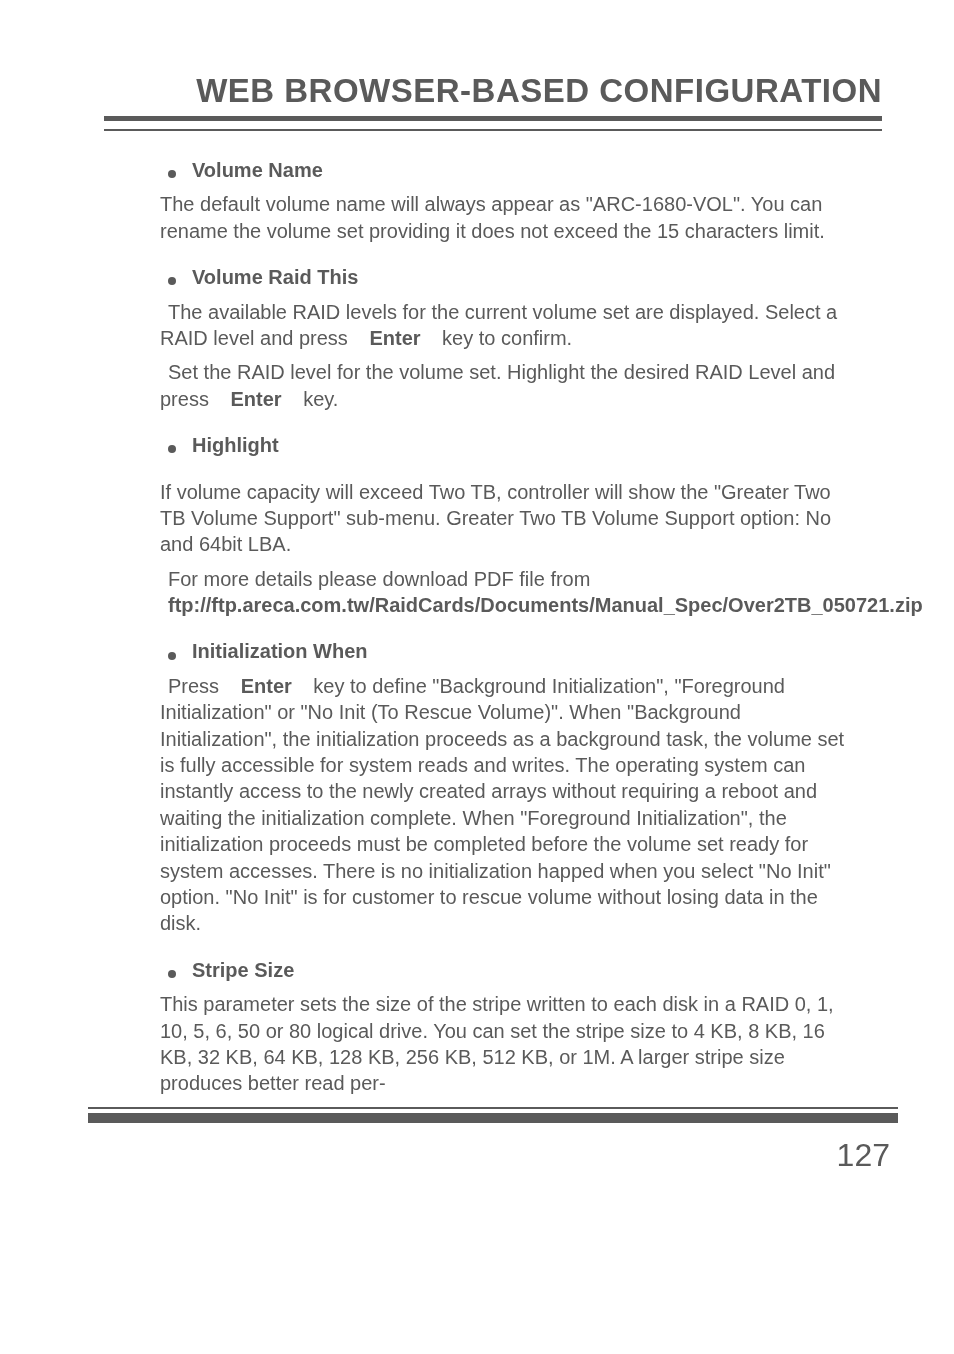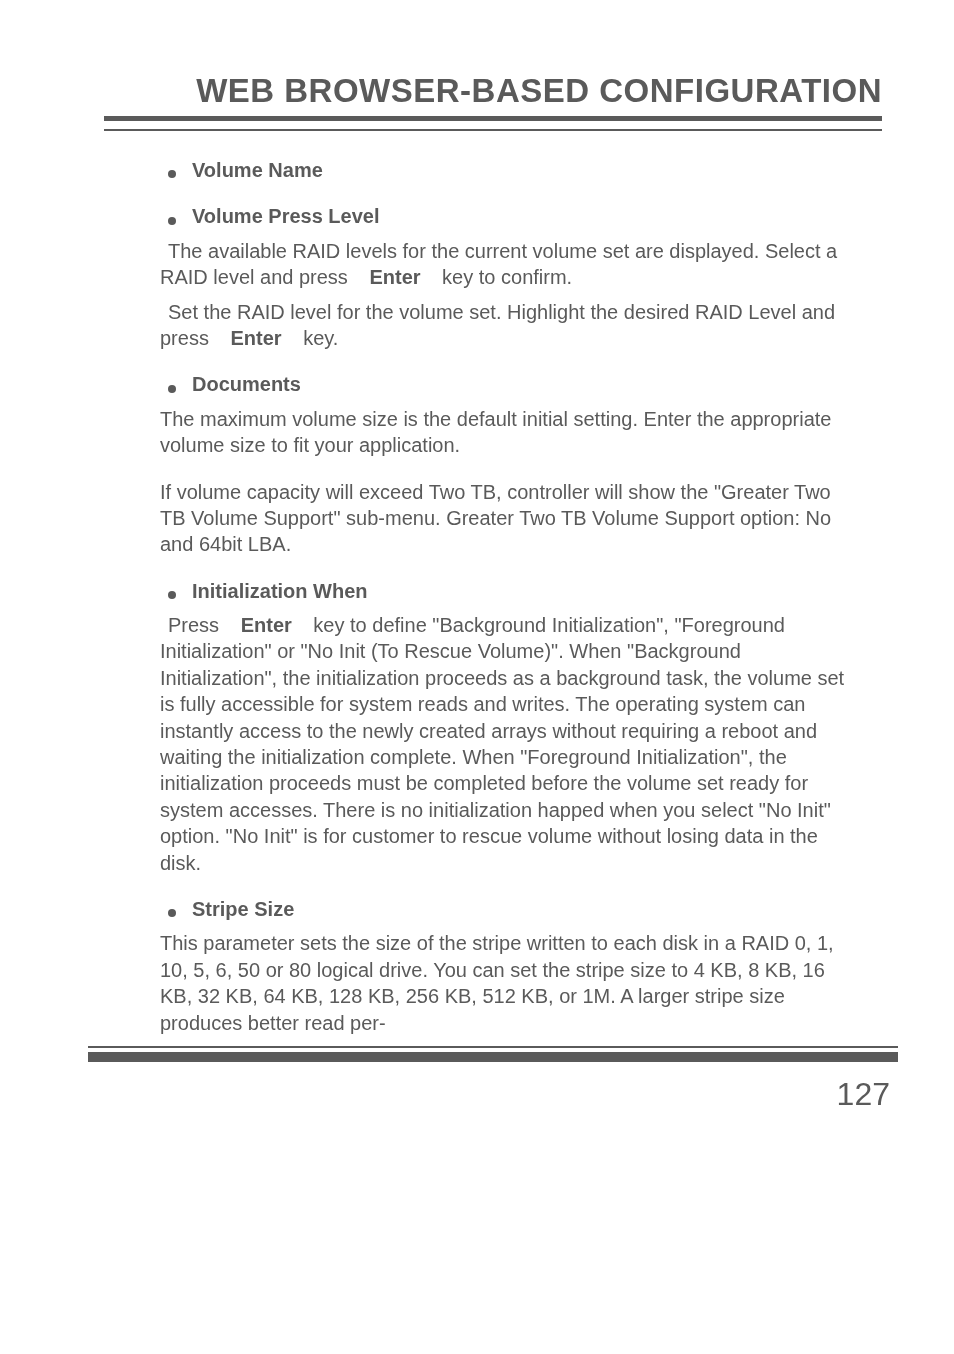--- a/index.html
+++ b/index.html
@@ -69,43 +69,46 @@
 <div class="page">
   <div class="header">WEB BROWSER-BASED CONFIGURATION</div>
   <div class="header-underline"></div>
 
   <div class="content">
 
     <div class="section">
       <div class="heading">
         <span class="bullet"></span><span>Volume Name</span>
       </div>
+      <div>The default volume name will always appear as "ARC-1680-VOL". You can rename the volume set providing it does not exceed the 15 characters limit.</div>
     </div>
 
     <div class="section">
       <div class="heading">
-        <span class="bullet"></span><span>Volume Press Level</span>
+        <span class="bullet"></span><span>Volume Raid This</span>
       </div>
       <div>
         <span>The available RAID levels for the current volume set are displayed. Select a RAID level and press </span><b>Enter</b><span> key to confirm.</span>
       </div>
       <div>
         <span>Set the RAID level for the volume set. Highlight the desired RAID Level and press </span><b>Enter</b><span> key.</span>
       </div>
     </div>
 
     <div class="section">
       <div class="heading">
-        <span class="bullet"></span><span>Documents</span>
+        <span class="bullet"></span><span>Highlight</span>
       </div>
-      <div>The maximum volume size is the default initial setting. Enter the appropriate volume size to fit your application.</div>
     </div>
 
     <div class="section">
       <div>If volume capacity will exceed Two TB, controller will show the "Greater Two TB Volume Support" sub-menu. Greater Two TB Volume Support option: No and 64bit LBA.</div>
+      <div>
+        <span>For more details please download PDF file from </span><b>ftp://ftp.areca.com.tw/RaidCards/Documents/Manual_Spec/Over2TB_050721.zip</b>
+      </div>
     </div>
 
     <div class="section">
       <div class="heading">
         <span class="bullet"></span><span>Initialization When</span>
       </div>
       <div>
         <span>Press </span><b>Enter</b><span> key to define "Background Initialization", "Foreground Initialization" or "No Init (To Rescue Volume)". When "Background Initialization", the initialization proceeds as a background task, the volume set is fully accessible for system reads and writes. The operating system can instantly access to the newly created arrays without requiring a reboot and waiting the initialization complete. When "Foreground Initialization", the initialization proceeds must be completed before the volume set ready for system accesses. There is no initialization happed when you select "No Init" option. "No Init" is for customer to rescue volume without losing data in the disk.</span>
       </div>
     </div>

